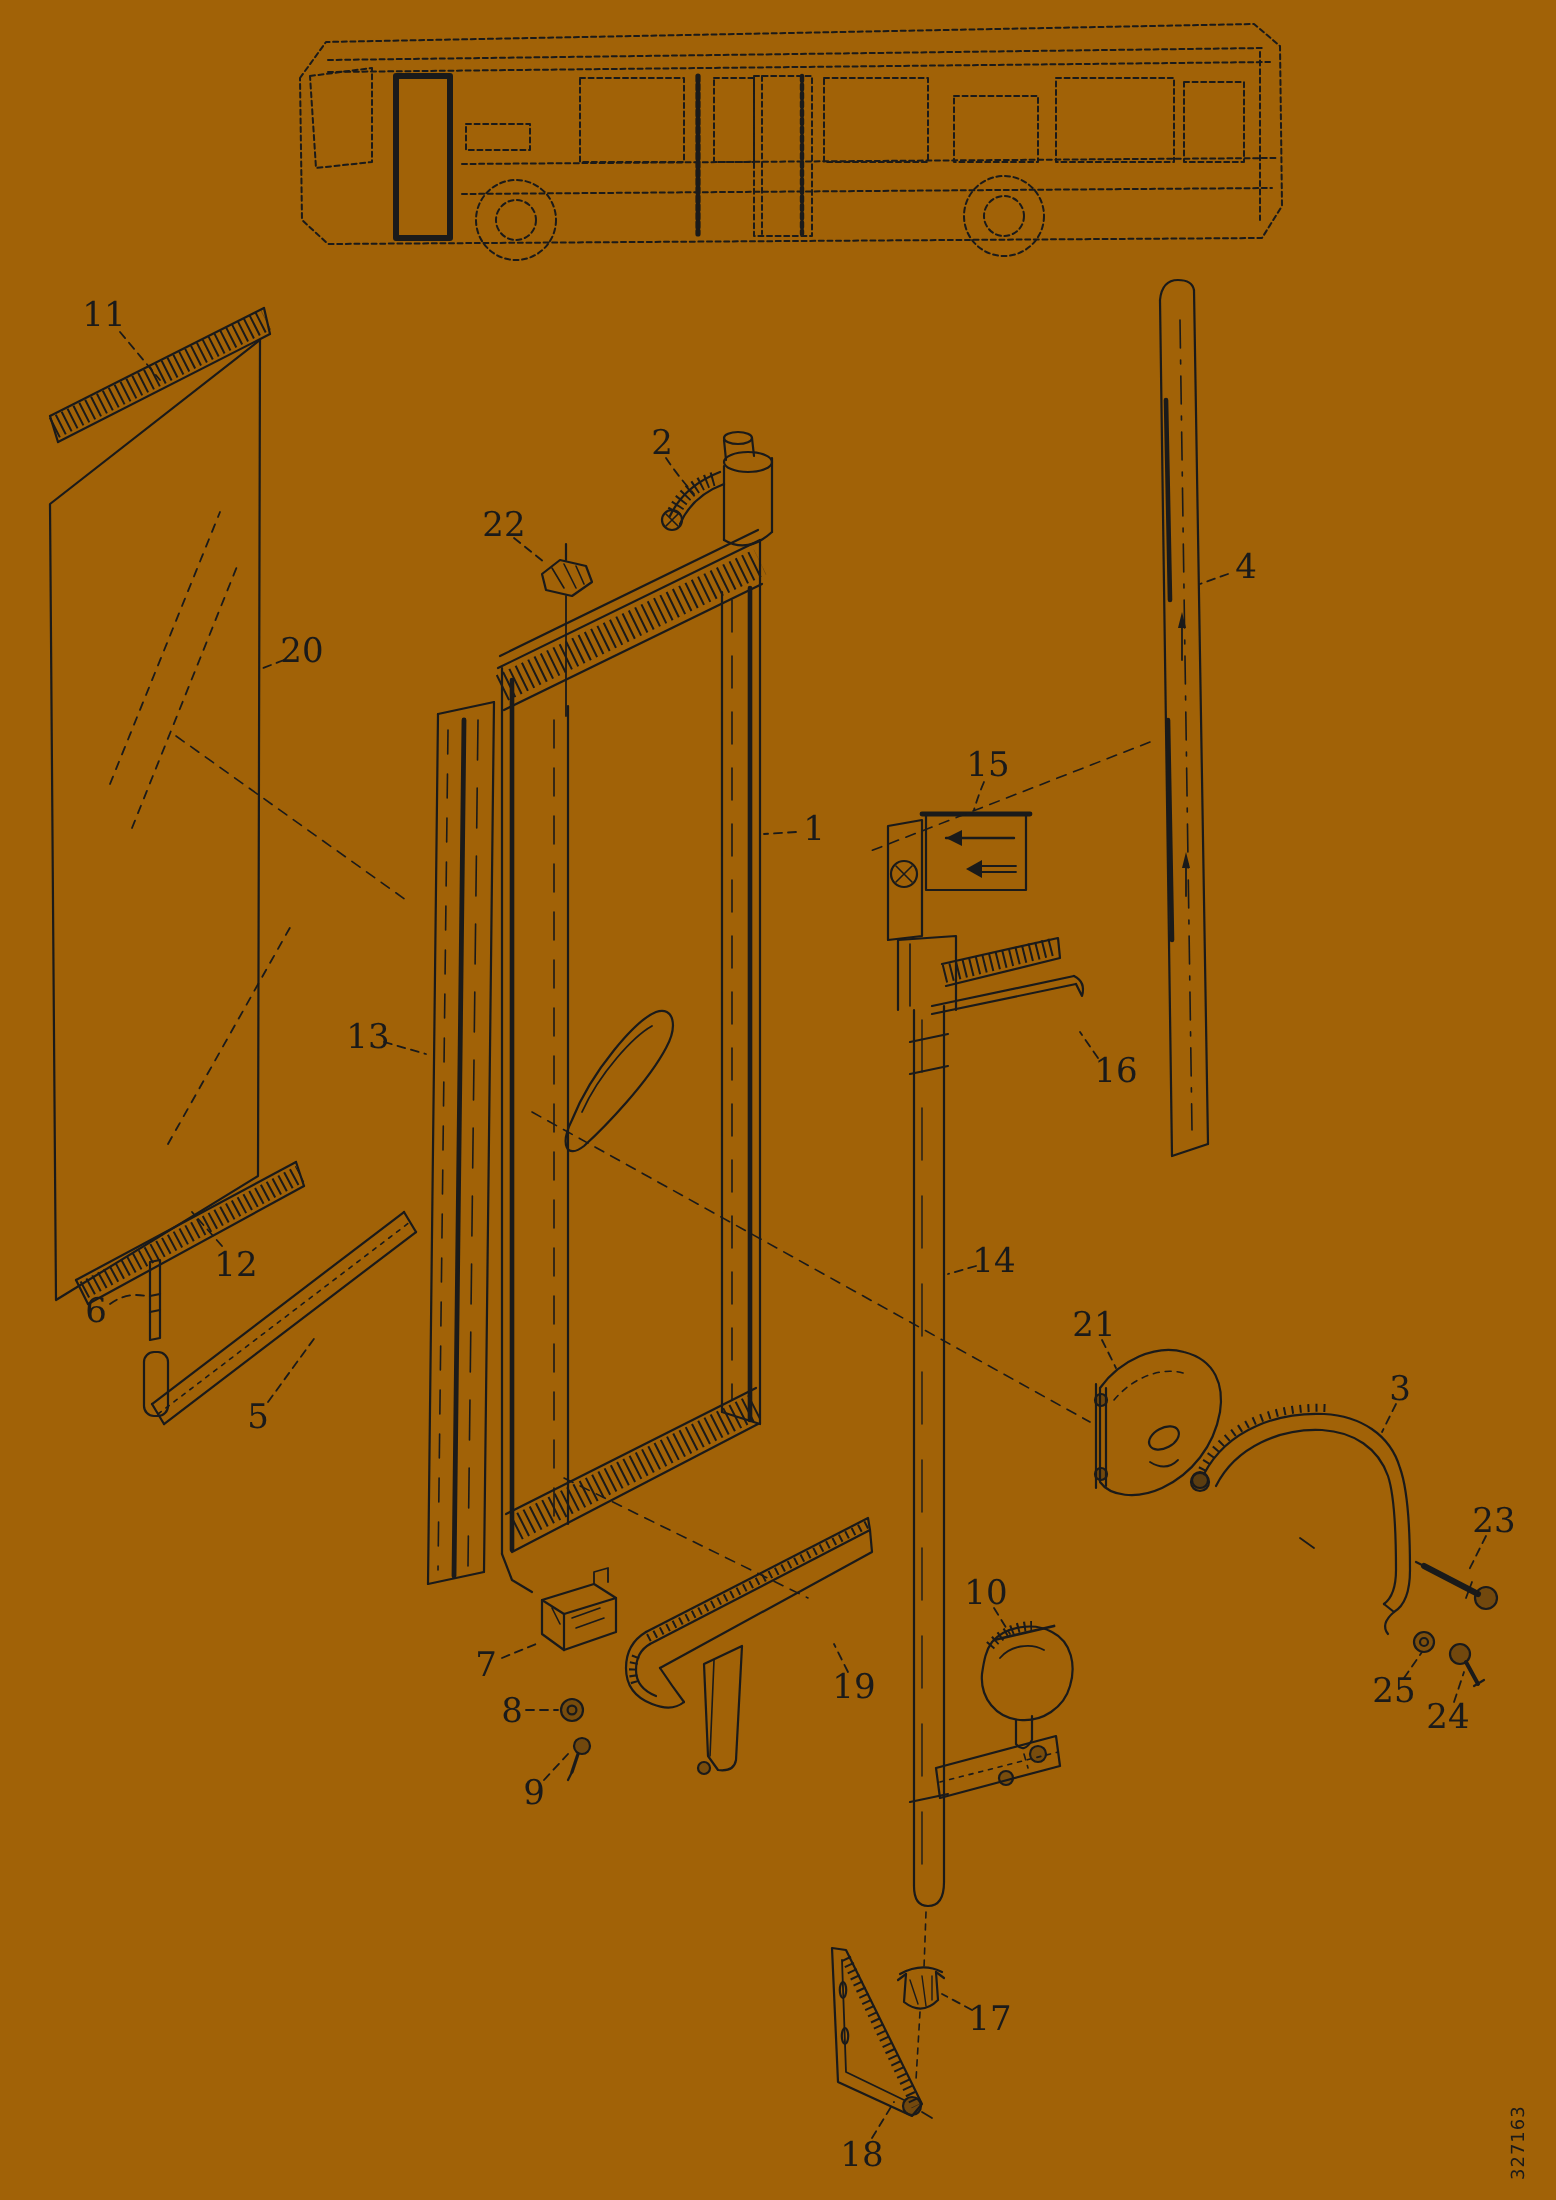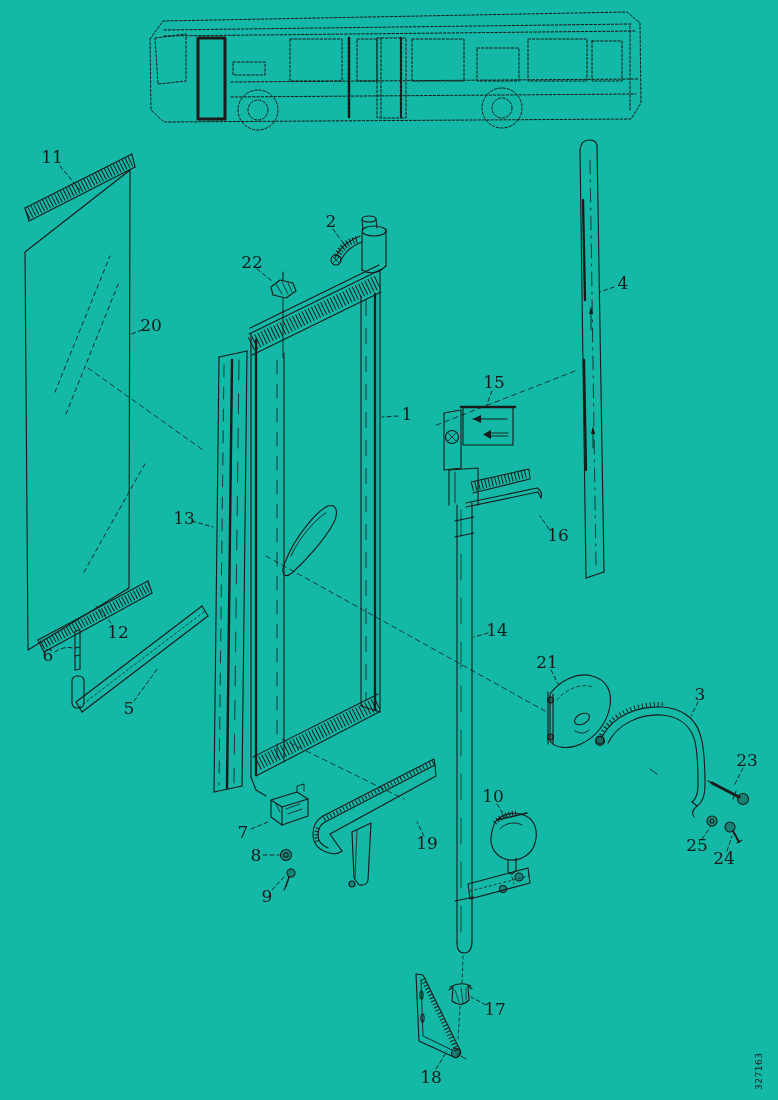--- a/index.html
+++ b/index.html
@@ -1,20 +1,20 @@
 <!DOCTYPE html>
 <html><head>
 <meta charset="utf-8">
 <style>
   html,body{margin:0;padding:0;background:#e8e8e8;}
   .sheet{
     position:relative;
     width:778px;height:1100px;
     margin:0 auto;
-    background:#14b8a6;
+    background:#a16207;
     font-family:"DejaVu Serif", serif;
     overflow:hidden;
   }
   svg{display:block;}
   .callout{
     font-family:"DejaVu Serif", serif;
     font-size:17px;
     fill:#1a1a1a;
   }
   .fignum{

